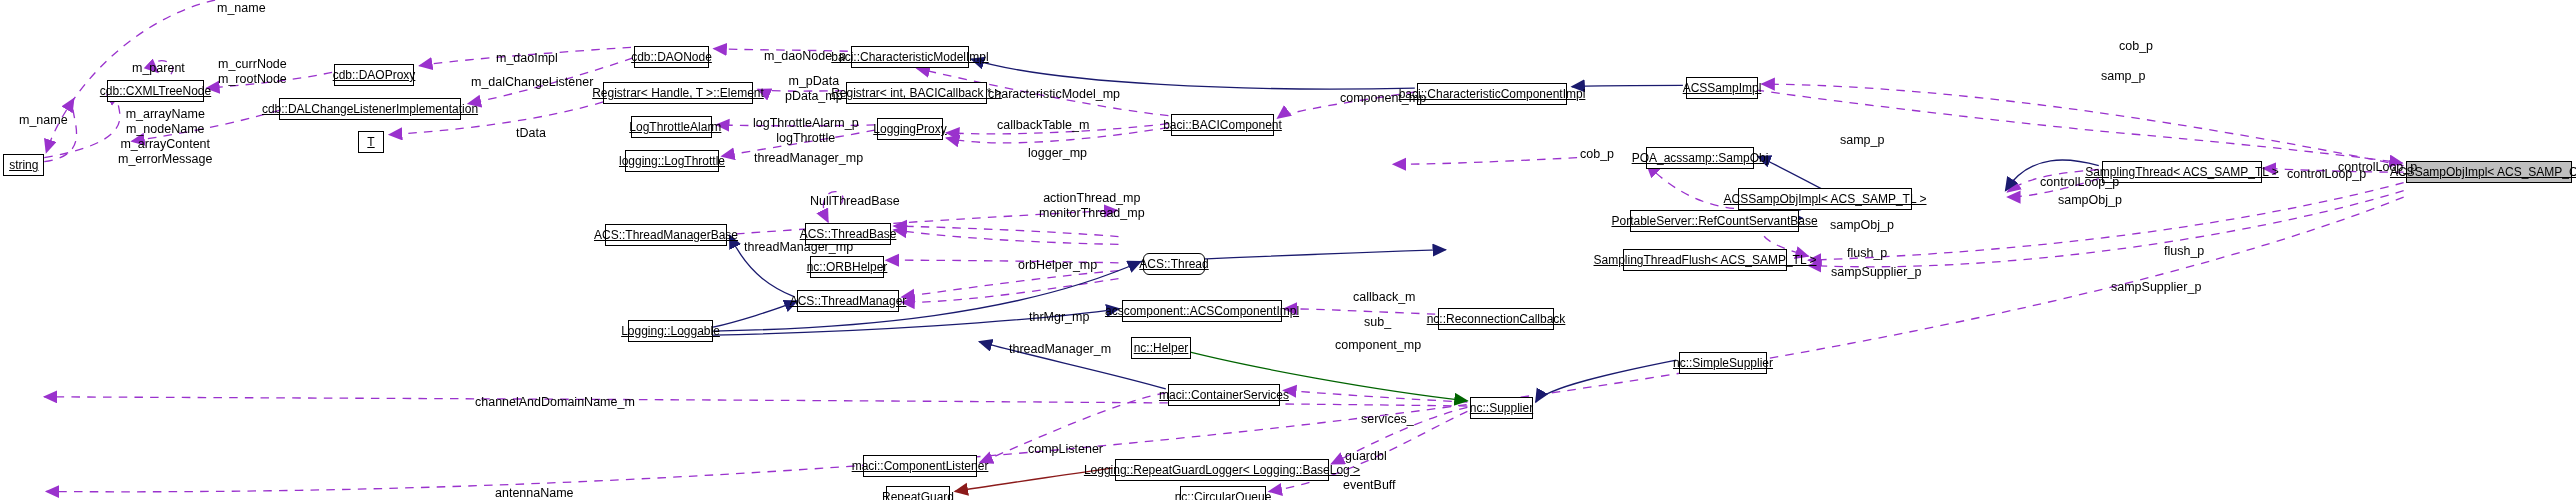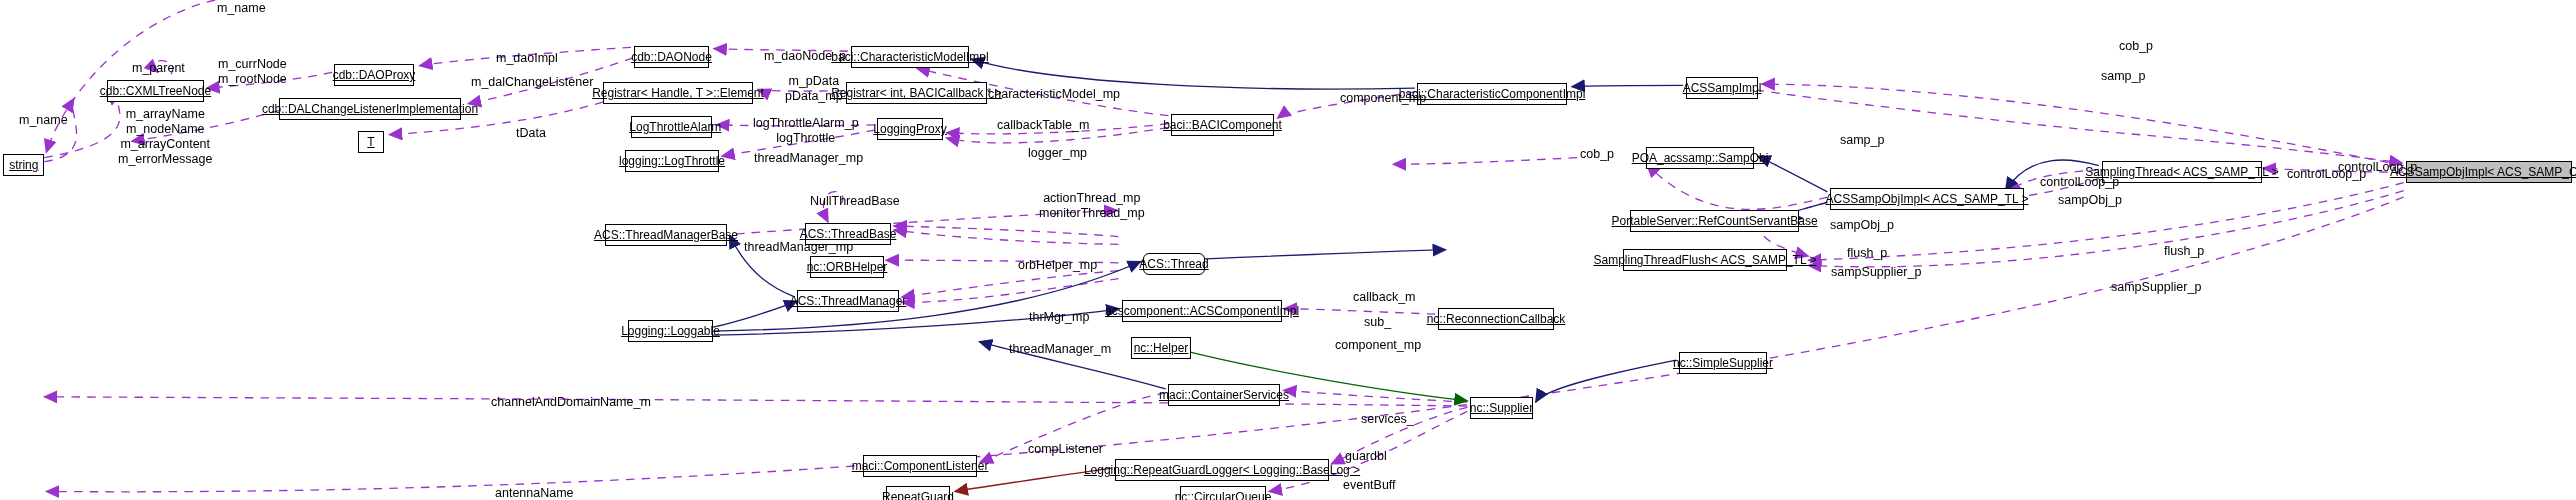--- a/index.html
+++ b/index.html
@@ -167,21 +167,21 @@
       </div>
       <div class="node" style="left: 1686px; top: 77px; width: 72px;">
         <span>ACSSampImpl</span>
       </div>
       <div class="node" style="left: 1646px; top: 147px; width: 108px;">
         <span>POA_acssamp::SampObj</span>
       </div>
       <div class="node" style="left: 1630px; top: 210px; width: 169px;">
         <span>PortableServer::RefCountServantBase</span>
       </div>
-      <div class="node" style="left: 1830px; top: 188px; width: 194px;">
+      <div class="node" style="left: 1738px; top: 188px; width: 174px;">
         <span>ACSSampObjImpl&lt; ACS_SAMP_TL &gt;</span>
       </div>
       <div class="node" style="left: 1623px; top: 249px; width: 164px;">
         <span>SamplingThreadFlush&lt; ACS_SAMP_TL &gt;</span>
       </div>
       <div class="node" style="left: 2102px; top: 161px; width: 160px;">
         <span>SamplingThread&lt; ACS_SAMP_TL &gt;</span>
       </div>
       <div class="node highlight" style="left: 2406px; top: 161px; width: 166px;">
         <span>ACSSampObjImpl&lt; ACS_SAMP_C &gt;</span>
@@ -268,20 +268,20 @@
       <div class="edge-label" style="left: 810px; top: 194px;">NullThreadBase</div>
       <div class="edge-label multi" style="left: 1015px; top: 191px; margin-left: 24px;">actionThread_mp<br>monitorThread_mp</div>
       <div class="edge-label" style="left: 744px; top: 240px;">threadManager_mp</div>
       <div class="edge-label" style="left: 1018px; top: 258px;">orbHelper_mp</div>
       <div class="edge-label" style="left: 1029px; top: 310px;">thrMgr_mp</div>
       <div class="edge-label" style="left: 1009px; top: 342px;">threadManager_m</div>
       <div class="edge-label" style="left: 1353px; top: 290px;">callback_m</div>
       <div class="edge-label" style="left: 1364px; top: 315px;">sub_</div>
       <div class="edge-label" style="left: 1335px; top: 338px;">component_mp</div>
       <div class="edge-label" style="left: 1361px; top: 412px;">services_</div>
-      <div class="edge-label" style="left: 475px; top: 395px; margin-left: 16px;">channelAndDomainName_m</div>
+      <div class="edge-label" style="left: 475px; top: 395px;">channelAndDomainName_m</div>
       <div class="edge-label" style="left: 495px; top: 486px;">antennaName</div>
       <div class="edge-label" style="left: 1028px; top: 442px;">compListener</div>
       <div class="edge-label" style="left: 1345px; top: 449px;">guardbl</div>
       <div class="edge-label" style="left: 1343px; top: 478px;">eventBuff</div>
     </div>
 </div>
 
 
 </body></html>

